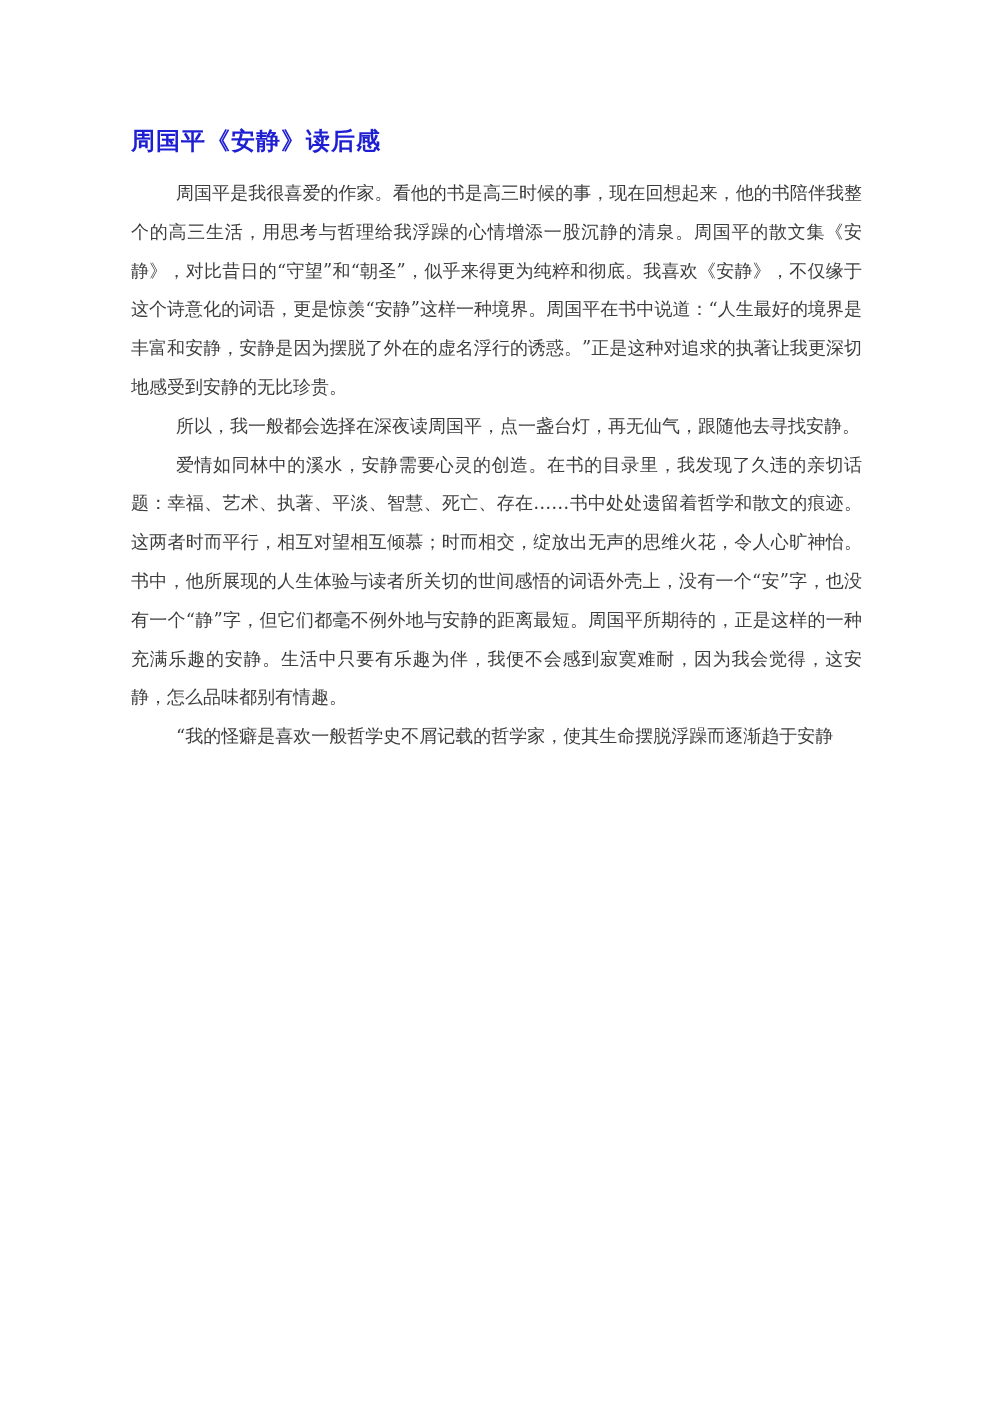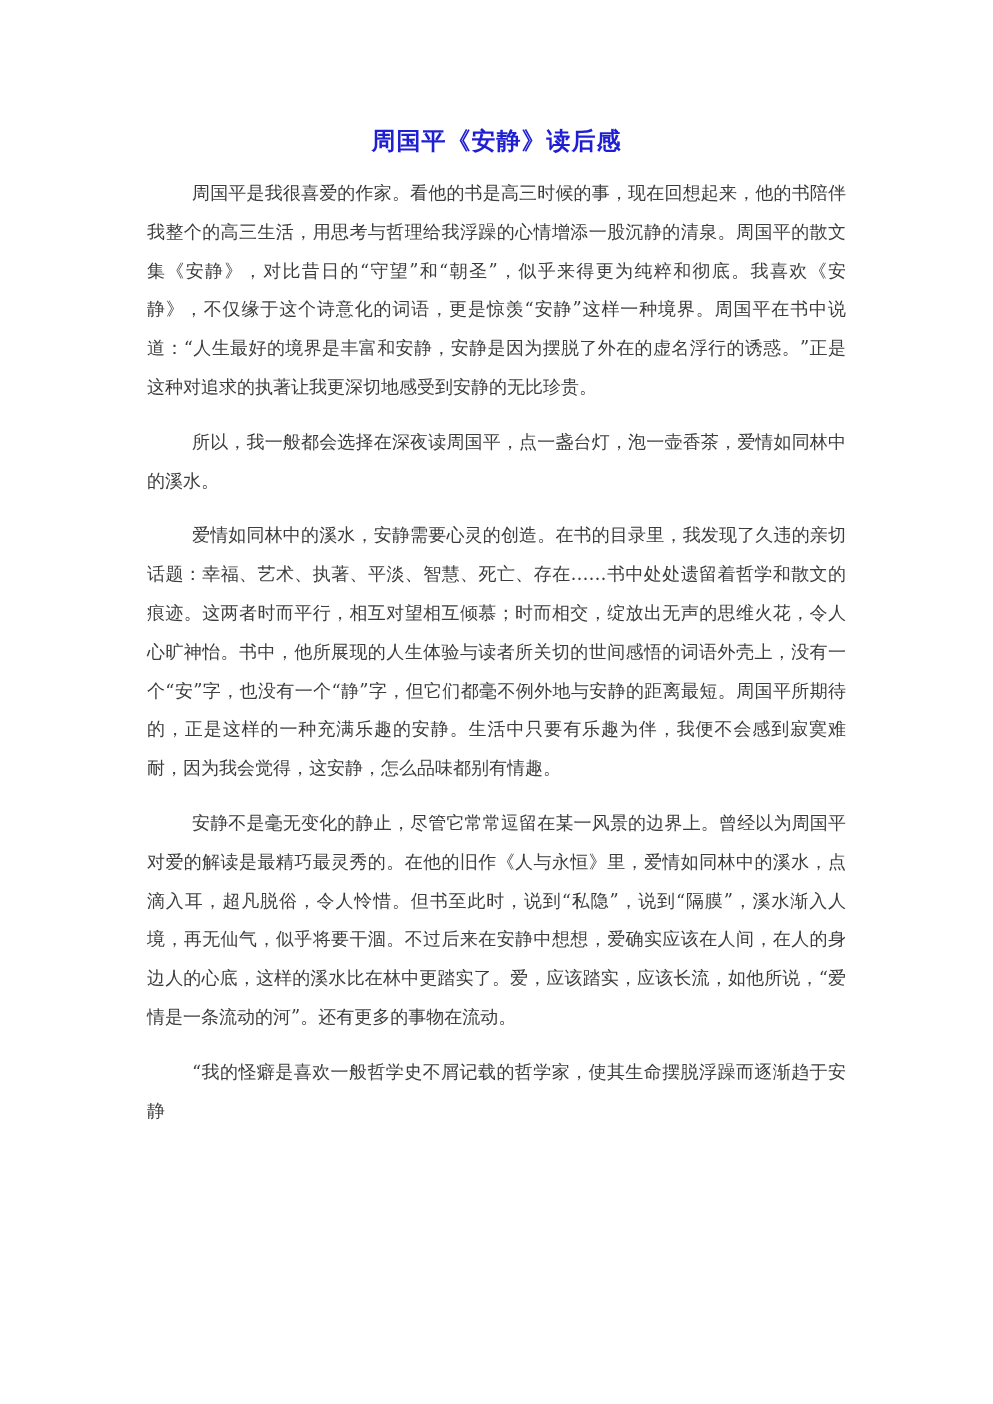--- a/index.html
+++ b/index.html
@@ -15,45 +15,43 @@
   }
   .page {
     box-sizing: border-box;
     width: 993px;
     height: 1404px;
     padding: 124px 131px 0 131px;
     background: #ffffff;
   }
   .doc-title {
     margin: 0 0 16px 0;
-    text-align: center;
     color: #1e1ed2;
     font-size: 24px;
     font-weight: bold;
     line-height: 34px;
     letter-spacing: 1px;
   }
   .doc-body {
     width: 731px;
   }
   .doc-para {
-    margin: 16px;
+    margin: 0;
     color: #3d3d3d;
     font-size: 18px;
     line-height: 38.8px;
     text-align: justify;
     text-indent: 45px;
     word-break: break-all;
   }
 </style>
 </head>
 <body>
 
 <div class="page">
   <h1 class="doc-title">周国平《安静》读后感</h1>
   <div class="doc-body">
     <p class="doc-para">周国平是我很喜爱的作家。看他的书是高三时候的事，现在回想起来，他的书陪伴我整个的高三生活，用思考与哲理给我浮躁的心情增添一股沉静的清泉。周国平的散文集《安静》，对比昔日的“守望”和“朝圣”，似乎来得更为纯粹和彻底。我喜欢《安静》，不仅缘于这个诗意化的词语，更是惊羡“安静”这样一种境界。周国平在书中说道：“人生最好的境界是丰富和安静，安静是因为摆脱了外在的虚名浮行的诱惑。”正是这种对追求的执著让我更深切地感受到安静的无比珍贵。</p>
-    <p class="doc-para">所以，我一般都会选择在深夜读周国平，点一盏台灯，泡一壶香茶，爱情如同林中的溪水。</p>
+    <p class="doc-para">所以，我一般都会选择在深夜读周国平，点一盏台灯，再无仙气，跟随他去寻找安静。</p>
     <p class="doc-para">爱情如同林中的溪水，安静需要心灵的创造。在书的目录里，我发现了久违的亲切话题：幸福、艺术、执著、平淡、智慧、死亡、存在……书中处处遗留着哲学和散文的痕迹。这两者时而平行，相互对望相互倾慕；时而相交，绽放出无声的思维火花，令人心旷神怡。书中，他所展现的人生体验与读者所关切的世间感悟的词语外壳上，没有一个“安”字，也没有一个“静”字，但它们都毫不例外地与安静的距离最短。周国平所期待的，正是这样的一种充满乐趣的安静。生活中只要有乐趣为伴，我便不会感到寂寞难耐，因为我会觉得，这安静，怎么品味都别有情趣。</p>
-    <p class="doc-para">安静不是毫无变化的静止，尽管它常常逗留在某一风景的边界上。曾经以为周国平对爱的解读是最精巧最灵秀的。在他的旧作《人与永恒》里，爱情如同林中的溪水，点滴入耳，超凡脱俗，令人怜惜。但书至此时，说到“私隐”，说到“隔膜”，溪水渐入人境，再无仙气，似乎将要干涸。不过后来在安静中想想，爱确实应该在人间，在人的身边人的心底，这样的溪水比在林中更踏实了。爱，应该踏实，应该长流，如他所说，“爱情是一条流动的河”。还有更多的事物在流动。</p>
     <p class="doc-para">“我的怪癖是喜欢一般哲学史不屑记载的哲学家，使其生命摆脱浮躁而逐渐趋于安静</p>
   </div>
 </div>
 
 </body></html>

